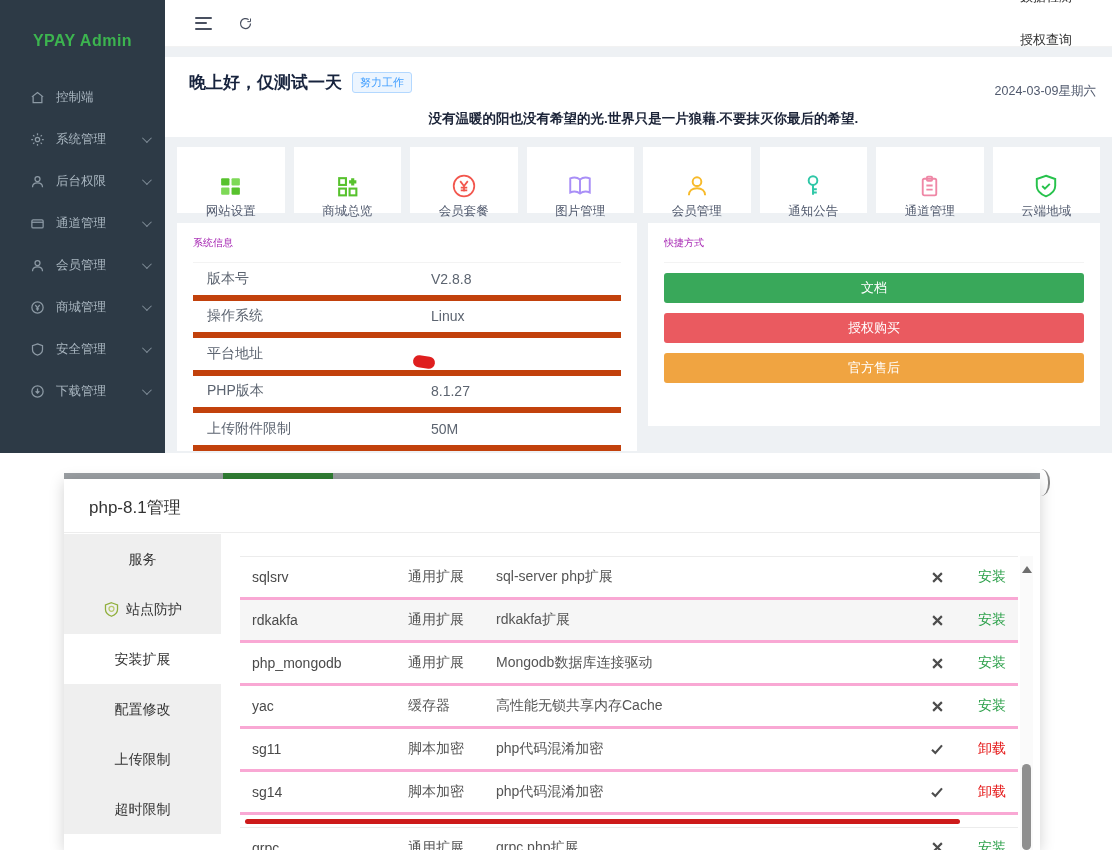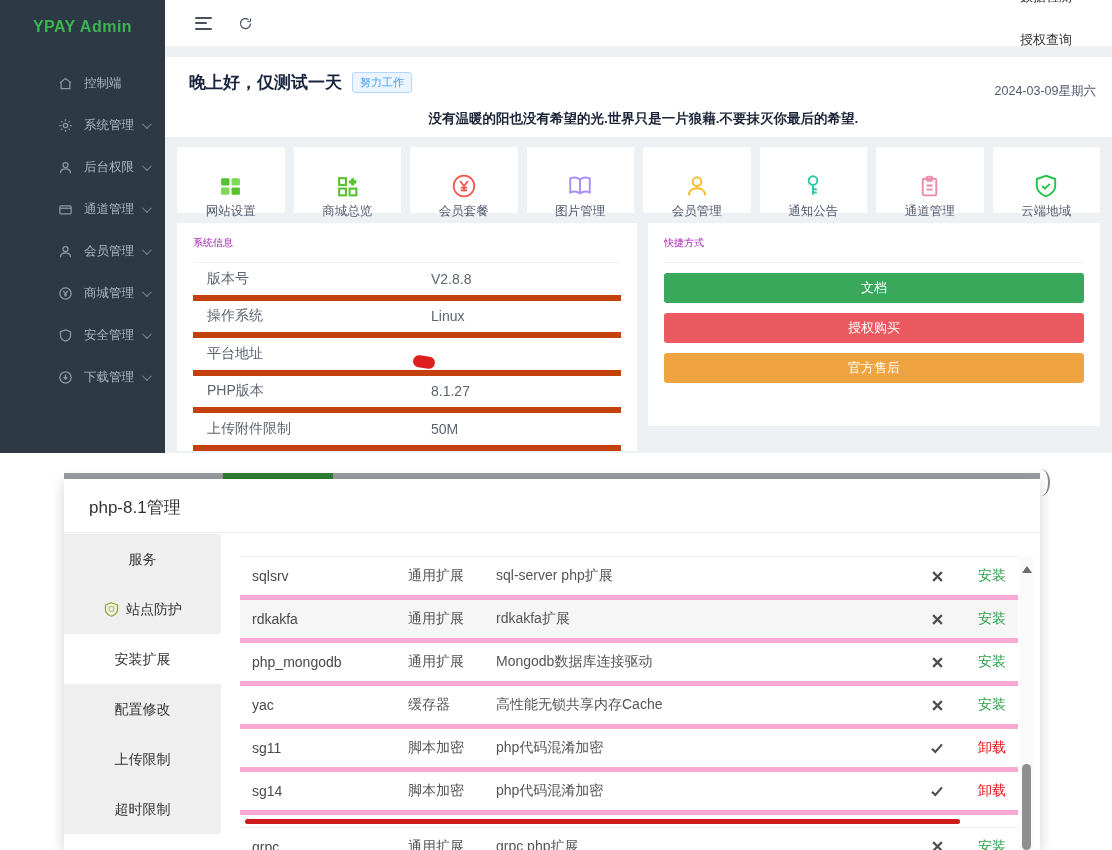--- a/index.html
+++ b/index.html
@@ -1,22 +1,22 @@
 <!DOCTYPE html>
 <html><head>
 <meta charset="utf-8">
 <style>
   * { margin:0; padding:0; box-sizing:border-box; }
   html,body { width:1112px; height:850px; }
   body { font-family:"Liberation Sans", sans-serif; background:#fff; position:relative; overflow:hidden; color:#333; }
 
   
   .sidebar { position:absolute; left:0; top:0; width:165px; height:453px; background:#2d3a46; }
-  .logo { color:#3cb44f; font-weight:bold; font-size:16px; text-align:center; padding-top:18px; letter-spacing:.5px; }
-  .side-list { margin-top:26px;margin-left:28px; }
+  .logo { color:#3cb44f; font-weight:bold; font-size:16px; text-align:center; padding-top:32px; letter-spacing:.5px; }
+  .side-list { margin-top:26px; }
   .side-item { display:flex; align-items:center; height:42px; padding:0 16px 0 30px; color:#a9b6c0; font-size:12.5px; cursor:pointer; }
   .side-item .s-icon { width:15px; height:15px; margin-right:11px; flex:0 0 auto; color:#8d9aa5; }
   .side-item .s-label { flex:1; }
   .chev { width:7px; height:7px; border-right:1.5px solid #7e8b96; border-bottom:1.5px solid #7e8b96; transform:rotate(45deg) translateY(-2px); }
 
   
   .header { position:absolute; left:165px; top:0; width:947px; height:47px; background:#fff; border-bottom:1px solid #f2f2f2; display:flex; align-items:center; }
   .h-left { display:flex; align-items:center; gap:26px; padding-left:30px; color:#495060; }
   .burger { width:17px; display:flex; flex-direction:column; gap:3.5px; cursor:pointer; }
   .burger span { height:2px; background:#495060; border-radius:1px; }
@@ -61,21 +61,21 @@
 
   
   .modal { position:absolute; left:64px; top:479px; width:976px; height:371px; background:#fff; box-shadow:0 2px 14px rgba(0,0,0,.18); }
   .modal-title { font-size:17px; color:#333; padding:17px 0 0 25px; height:54px; border-bottom:1px solid #ededed; }
   .m-menu { position:absolute; left:0; top:55px; width:157px; }
   .m-item { height:50px; line-height:50px; background:#efefef; text-align:center; font-size:14px; color:#333; cursor:pointer; display:flex; align-items:center; justify-content:center; gap:6px; }
   .m-item.sel { background:#fff; }
   .m-shield { width:17px; height:17px; }
 
   .tablewrap { position:absolute; left:176px; top:77px; width:778px; border-top:1px solid #ececec; }
-  .trow { display:flex; align-items:center; height:43px; border-bottom:5px solid #f9a8d4; font-size:14px; color:#555; }
+  .trow { display:flex; align-items:center; height:43px; border-bottom:3px solid #f9a8d4; font-size:14px; color:#555; }
   .trow.striped { background:#f6f6f6; }
   .c-name { width:168px; padding-left:12px; color:#4a4a4a; }
   .c-type { width:78px; }
   .c-desc { flex:1; padding-left:10px; }
   .c-status { width:58px; display:flex; justify-content:center; }
   .c-action { width:52px; text-align:center; cursor:pointer; font-size:14px; }
   .act-install { color:#2ca04a; } .act-uninstall { color:#e41616; }
   .gap-row { height:12px; }
 
   .tbl-scroll { position:absolute; right:7px; top:77px; width:13px; height:294px; background:#fafafa; }

